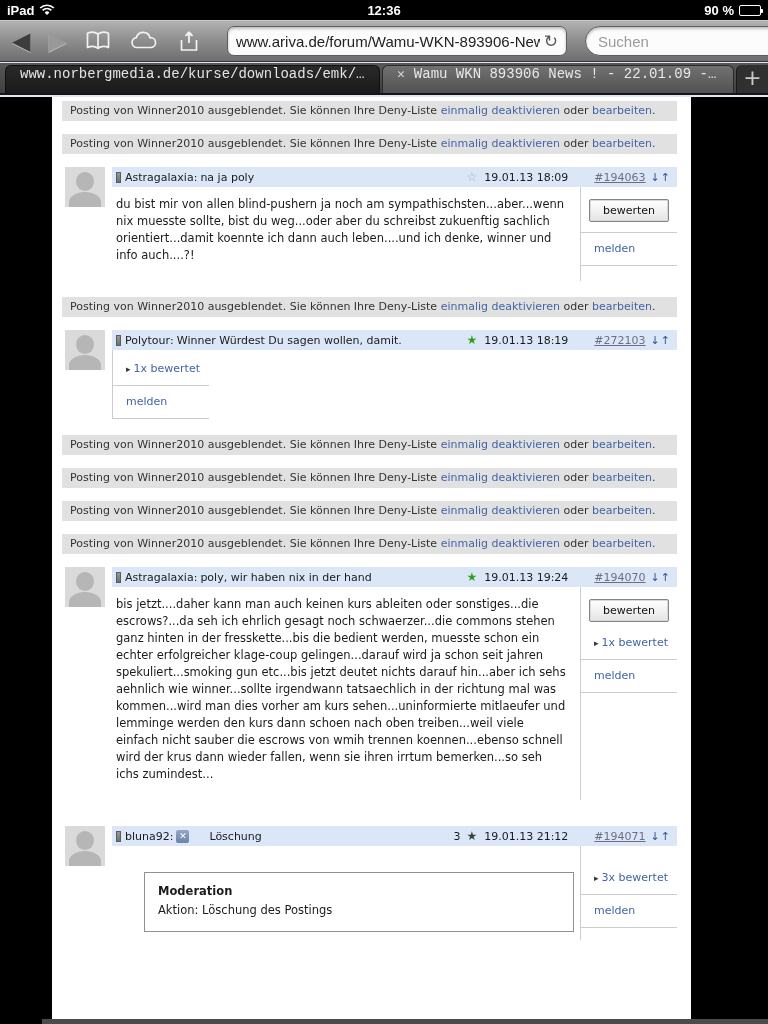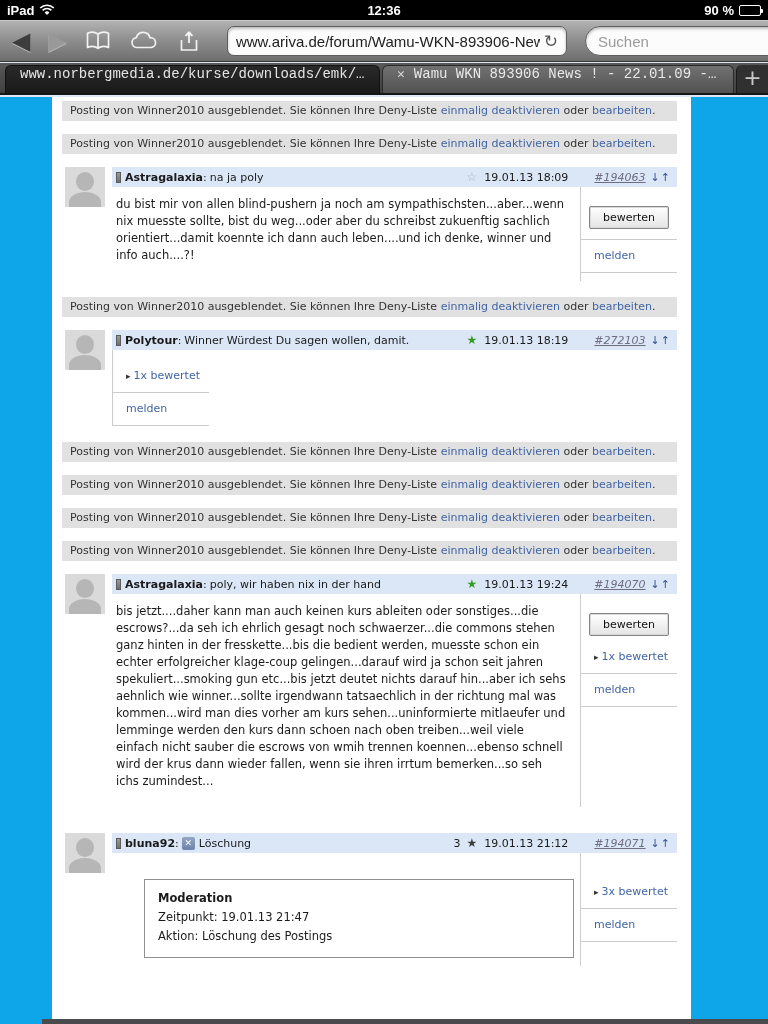--- a/index.html
+++ b/index.html
@@ -59,58 +59,58 @@
   .tab-inactive { left:5px; width:375px; background:linear-gradient(#29292a,#1a1a1b); color:#e3e3e3; border:1px solid #111; border-bottom:none; }
   .tab-active { left:382px; width:352px; background:linear-gradient(#717171,#525252); color:#e8e8e8; border:1px solid #2a2a2a; border-bottom:none; justify-content:flex-start; gap:9px; }
   .tab-close { color:#d5d5d5; font-size:13px; }
   .tab-new {
     position:absolute; right:0; bottom:0; width:32px; height:28px; background:#303030;
     border-left:1px solid #1a1a1a; color:#c9c9c9; font-size:22px; line-height:26px; text-align:center;
     border-radius:6px 0 0 0;
   }
   .tab-title { overflow:hidden; text-overflow:ellipsis; }
   
-  .page { position:absolute; top:97px; left:0; right:0; bottom:0; background:#0ea5e9; }
+  .page { position:absolute; top:97px; left:0; right:0; bottom:0; background:#000000; }
   .content {
     margin-left:52px; width:639px; min-height:100%; background:#fff;
     padding:4px 14px 6px 10px;
   }
   .deny-bar {
     height:20px; line-height:19px; background:#e1e1e1; font-size:11px; color:#333;
     padding-left:8px; margin-bottom:13px; white-space:nowrap; overflow:hidden;
   }
   .deny-bar a, .blue-link { color:#4166a5; text-decoration:none; cursor:pointer; }
   
   .post { display:flex; margin:13px 0 16px; }
   .avatar { width:40px; height:40px; margin:0 7px 0 3px; background:#dadada; position:relative; overflow:hidden; flex:none; }
   .avatar .head { position:absolute; left:11px; top:5px; width:18px; height:19px; border-radius:50%; background:#b6b6b6; }
   .avatar .shoulders { position:absolute; left:4px; top:25px; width:32px; height:20px; border-radius:50% 50% 0 0; background:#b6b6b6; }
   .post-main { flex:1; min-width:0; }
   .post-header {
     height:20px; background:#dbe7f7; display:flex; align-items:center;
     font-size:11px; color:#1a1a1a; padding:0 6px 0 4px;
   }
   .post-glyph { width:5px; height:11px; background:linear-gradient(#9a9a9a,#6f6f6f); border:1px solid #5c5c5c; margin-right:4px; flex:none; }
-  .post-author { font-weight:bold; }
+  .post-author { font-weight:normal; }
   .post-subject { margin-left:3px; }
   .hd-spacer { flex:1; }
   .hd-count { margin-right:6px; }
   .hd-star { font-size:12px; margin-right:7px; }
   .hd-date { margin-right:26px; }
-  .hd-id { font-style:italic; text-decoration:underline; color:#6e6e80; margin-right:5px; }
+  .hd-id { text-decoration:underline; color:#6e6e80; margin-right:5px; }
   .hd-arrows { color:#33518e; font-size:11px; letter-spacing:1px; }
   .del-icon {
     display:inline-block; width:13px; height:13px; margin:0 4px 0 3px; border-radius:2px;
     background:linear-gradient(#93a6c4,#6d83a8); color:#fff; font-size:9px; line-height:13px;
     text-align:center; vertical-align:-2px;
   }
   .post-body-row { display:flex; }
   .post-body { flex:1; min-width:0; font-size:11.5px; line-height:17px; color:#1b1b1b; padding:9px 12px 0 4px; }
   .post-body p { margin-bottom:17px; }
-  .post-side { width:97px; flex:none; border-left:1px solid #ccc; padding-top:16px; font-size:11px; }
+  .post-side { width:97px; flex:none; border-left:1px solid #ccc; padding-top:9px; font-size:11px; }
   .btn-bewerten {
     display:block; margin:3px auto 0; padding:4px 13px;
     background:linear-gradient(#ffffff,#e4e4e4); border:1px solid #858585; border-radius:2px;
     box-shadow:0 0 0 1px #d9d9d9 inset; font-family:"DejaVu Sans", sans-serif; font-size:11px; color:#111;
   }
   .side-rule { border:none; border-top:1px solid #ccc; margin:10px 0 0 0; }
   .side-item { padding:9px 0 0 13px; }
   .tri { color:#333; font-size:9px; margin-right:3px; }
   
   .mod-box {
@@ -291,33 +291,32 @@
         <div class="avatar">
             <span class="head"></span>
             <span class="shoulders"></span>
           </div>
         <div class="post-main">
           <div class="post-header">
             <span class="post-glyph"></span>
             <span class="post-author">bluna92</span>
               <span>:</span>
             <span class="del-icon">✕</span>
-            <span class="post-subject" style="margin-left:0">Löschung</span>
+            <span class="post-subject" style="margin-left:16px">Löschung</span>
             <span class="hd-spacer"></span>
             <span class="hd-count">3</span>
             <span class="hd-star" style="color:#3d3d3d">★</span>
             <span class="hd-date">19.01.13 21:12</span>
             <a class="hd-id">#194071</a>
             <span class="hd-arrows">↓↑</span>
           </div>
           <div class="post-body-row">
             <div class="post-body">
               <div class="mod-box">
                 <div class="mod-title">Moderation</div>
-                <div><span>Zeitpunkt: </span><span>19.01.13 21:47</span></div>
                 <div><span>Aktion: </span><span>Löschung des Postings</span></div>
 
               </div>
             </div>
             <div class="post-side">
               <div class="side-item" style="padding-top:16px"><span class="tri">▸</span><a class="blue-link">3x bewertet</a></div>
               <hr class="side-rule">
               <div class="side-item"><a class="blue-link">melden</a></div>
               <hr class="side-rule">
             </div>

